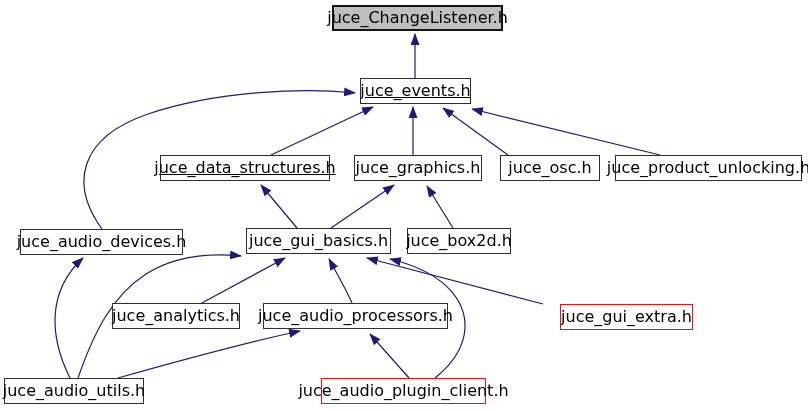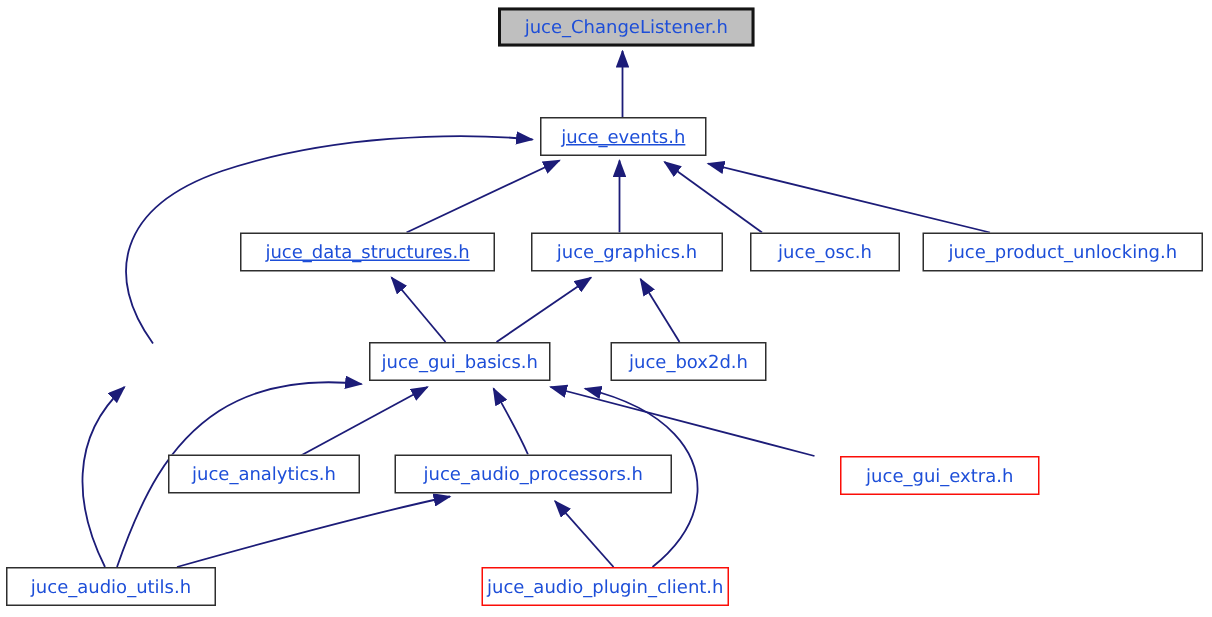--- a/index.html
+++ b/index.html
@@ -13,23 +13,23 @@
   #edges{position:absolute;left:0;top:0;width:808px;height:411px;}
   .node{
     position:absolute;
     box-sizing:border-box;
     height:26px;
     background:#ffffff;
     border:1px solid #2e2e2e;
     display:flex;
     align-items:center;
     justify-content:center;
-    font-size:12px;
+    font-size:16px;
     line-height:1;
-    color:#1d4ed8;
+    color:#000000;
     white-space:nowrap;
     cursor:pointer;
   }
   .node--current{
     background:#bfbfbf;
     border:2px solid #141414;
     cursor:default;
   }
   .node--truncated{
     border:1.5px solid #fb0d07;
@@ -72,22 +72,23 @@
   <div class="node" style="left:360px;top:78px;width:111px;text-decoration:underline;">juce_events.h</div>
 
   <div class="node" style="left:160px;top:155px;width:170px;text-decoration:underline;">juce_data_structures.h</div>
 
   <div class="node" style="left:354px;top:155px;width:128px;">juce_graphics.h</div>
 
   <div class="node" style="left:500px;top:155px;width:100px;">juce_osc.h</div>
 
   <div class="node" style="left:615px;top:155px;width:187px;">juce_product_unlocking.h</div>
 
+  <div class="node" style="left:20px;top:229px;width:163px;">juce_audio_devices.h</div>
 
-  <div class="node" style="left:246px;top:228px;width:121px;">juce_gui_basics.h</div>
+  <div class="node" style="left:246px;top:228px;width:145px;">juce_gui_basics.h</div>
 
   <div class="node" style="left:407px;top:228px;width:104px;">juce_box2d.h</div>
 
   <div class="node" style="left:112px;top:303px;width:128px;">juce_analytics.h</div>
 
   <div class="node" style="left:263px;top:303px;width:185px;">juce_audio_processors.h</div>
 
   <div class="node node--truncated" style="left:519px;top:304px;width:133px;margin-left:41px;">juce_gui_extra.h</div>
 
   <div class="node" style="left:4px;top:378px;width:140px;">juce_audio_utils.h</div>

